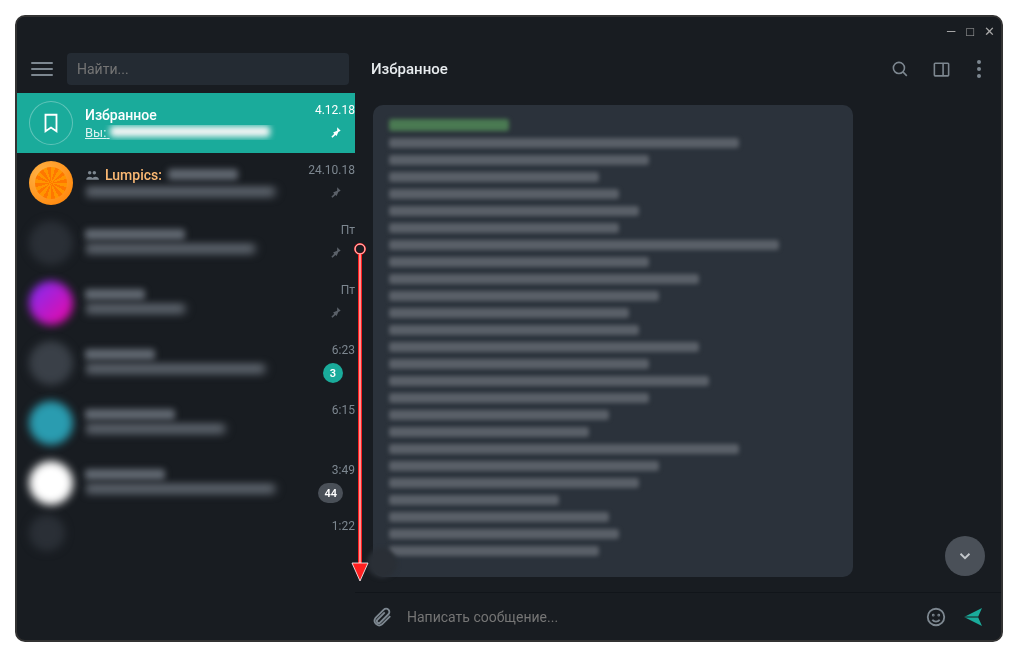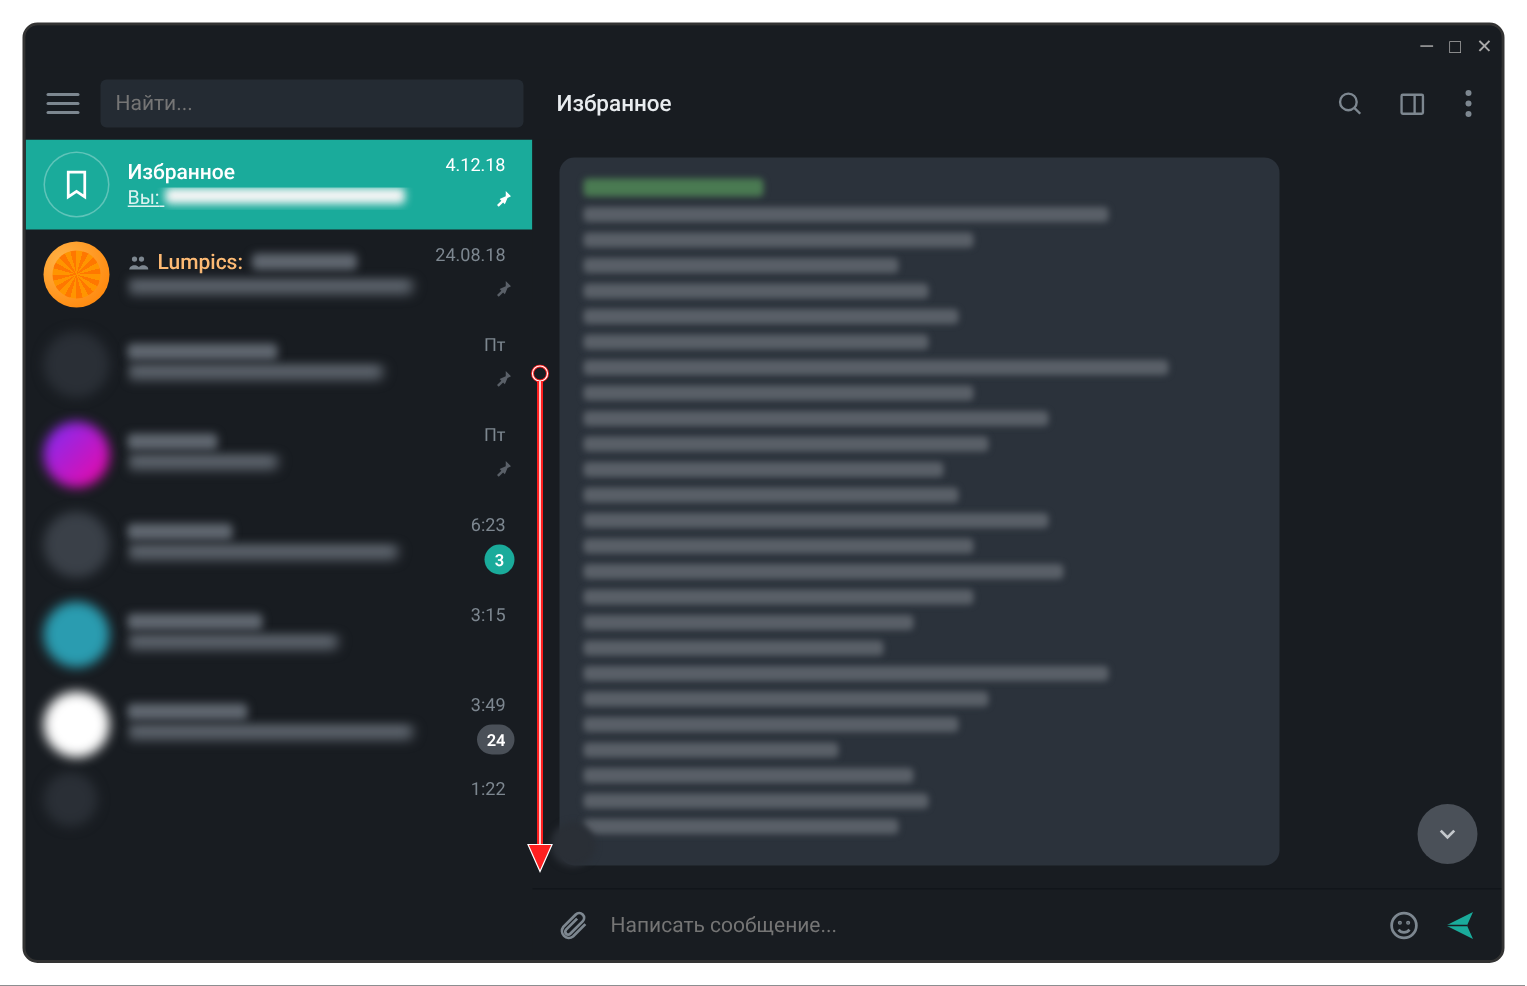--- a/index.html
+++ b/index.html
@@ -33,21 +33,21 @@
 .av-gray { background: #3a4048; }
 .av-teal { background: #2a9cb0; }
 .av-gmail { background: #fff; }
 .av-dark2 { background: #232830; }
 .chat-info { flex: 1; margin-left: 12px; min-width: 0; }
 .chat-row1 { display: flex; align-items: center; gap: 6px; }
 .chat-name { color: #fdba74; font-size: 14px; font-weight: 500; white-space: nowrap; overflow: hidden; text-overflow: ellipsis; }
 .chat-item.active .chat-name { color: #fff; }
 .chat-preview { color: #7d8790; font-size: 13px; white-space: nowrap; overflow: hidden; text-overflow: ellipsis; margin-top: 2px; }
 .chat-item.active .chat-preview { color: rgba(255,255,255,0.85); text-decoration: underline; }
-.chat-meta { position: absolute; right: 18px; top: 10px; color: #7d8790; font-size: 12px; }
+.chat-meta { position: absolute; right: 0; top: 10px; color: #7d8790; font-size: 12px; }
 .chat-item.active .chat-meta { color: #fff; }
 .pin-icon { position: absolute; right: 12px; bottom: 10px; }
 .badge { position: absolute; right: 12px; bottom: 10px; min-width: 20px; height: 20px; border-radius: 10px; display: flex; align-items: center; justify-content: center; font-size: 11px; font-weight: 600; padding: 0 6px; }
 .badge.green { background: #1aab9b; color: #fff; }
 .badge.gray { background: #4a5058; color: #fff; }
 .blur-text { filter: blur(3px); color: #606770; background: #606770; border-radius: 3px; height: 11px; display: inline-block; }
 .blur-preview { filter: blur(3px); }
 .group-icon { color: #7d8790; font-size: 12px; }
 .main { flex: 1; display: flex; flex-direction: column; background: #181c21; position: relative; }
 .messages { flex: 1; padding: 12px 40px 12px 12px; overflow: hidden; position: relative; }
@@ -130,21 +130,21 @@
             <svg class="group-icon" width="14" height="14" viewBox="0 0 24 24" fill="#7d8790">
                 <circle cx="8" cy="8" r="3"></circle>
                 <circle cx="16" cy="8" r="3"></circle>
                 <path d="M2 20c0-3 3-5 6-5s6 2 6 5M12 20c0-3 3-5 6-5s6 2 6 5"></path>
               </svg>
             <span class="chat-name">Lumpics:</span>
             <span class="blur-text" style="width:70px"></span>
           </div>
           <div class="chat-preview blur-preview"><span class="blur-text" style="width:190px"></span></div>
         </div>
-        <div class="chat-meta">24.08.18</div>
+        <div class="chat-meta">24.10.18</div>
         <div class="pin-icon"><svg width="14" height="14" viewBox="0 0 24 24" fill="#5a6068">
               <path d="M14 4l6 6-4 2-3 7-2-2-5 5-2-2 5-5-2-2 7-3z"></path>
             </svg></div>
       </div>
 
       <div class="chat-item">
         <div class="avatar blur-av av-dark"></div>
         <div class="chat-info">
           <div class="chat-row1">
               <span class="chat-name blur-text" style="width:100px"></span>
@@ -184,33 +184,33 @@
       </div>
 
       <div class="chat-item">
         <div class="avatar blur-av av-teal"></div>
         <div class="chat-info">
           <div class="chat-row1">
               <span class="chat-name blur-text" style="width:90px"></span>
             </div>
           <div class="chat-preview blur-preview"><span class="blur-text" style="width:140px"></span></div>
         </div>
-        <div class="chat-meta">3:15</div>
+        <div class="chat-meta">6:15</div>
       </div>
 
       <div class="chat-item">
         <div class="avatar blur-av av-gmail"></div>
         <div class="chat-info">
           <div class="chat-row1">
               <span class="chat-name blur-text" style="width:80px"></span>
             </div>
           <div class="chat-preview blur-preview"><span class="blur-text" style="width:190px"></span></div>
         </div>
         <div class="chat-meta">3:49</div>
-        <div class="badge gray">24</div>
+        <div class="badge gray">44</div>
       </div>
 
 
       <div class="chat-item" style="height:40px">
         <div class="avatar blur-av av-dark" style="width:36px;height:36px"></div>
         <div class="chat-info"></div>
         <div class="chat-meta" style="top:6px">1:22</div>
       </div>
 
     </div>

